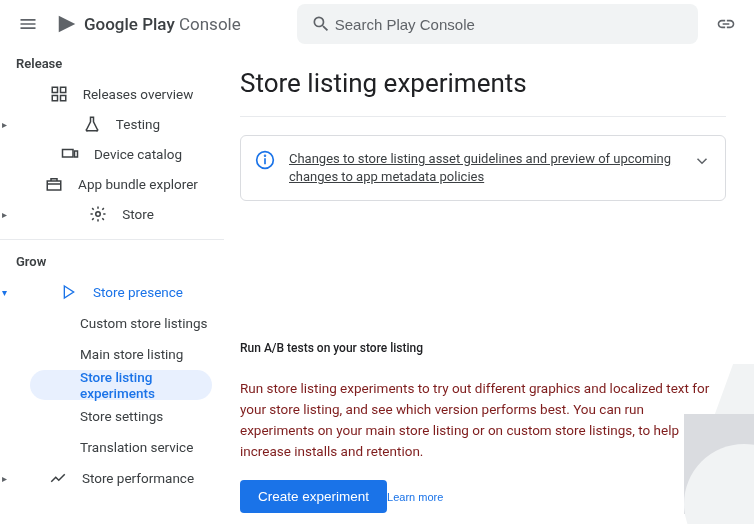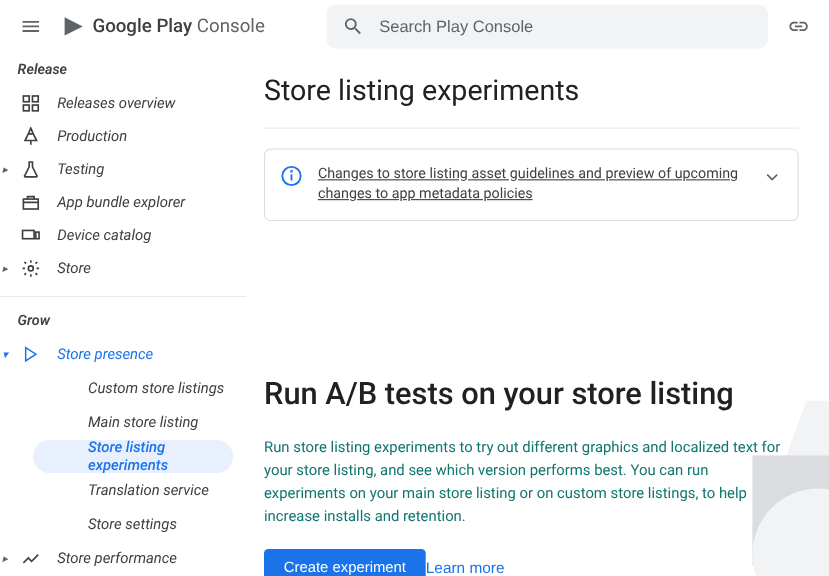--- a/index.html
+++ b/index.html
@@ -39,21 +39,21 @@
     .logo-text b { color: #3c4043; font-weight: 500; }
     .spacer-top { width: 32px; }
     .search {
       flex: 1;
       height: 40px;
       background: #f1f3f4;
       border-radius: 8px;
       display: flex;
       align-items: center;
       padding: 0 14px;
-      gap: 14px;
+      gap: 4px;
       margin-left: 8px;
     }
     .search input {
       border: none;
       background: none;
       outline: none;
       font-size: 15px;
       color: #3c4043;
       flex: 1;
     }
@@ -69,36 +69,36 @@
     }
     .layout {
       display: flex;
       height: calc(524px - 48px);
     }
     .sidebar {
       width: 224px;
       flex-shrink: 0;
       padding-top: 4px;
       overflow: hidden;
-      font-style: italic;
     }
     .section-label {
       font-size: 13px;
       font-weight: 600;
       color: #3c4043;
       padding: 4px 16px 8px;
     }
     .nav-item {
       display: flex;
       align-items: center;
       height: 30px;
       padding-left: 18px;
       cursor: pointer;
       position: relative;
       color: #3c4043;
+      justify-content: center;
     }
     .nav-item .icon {
       width: 20px;
       height: 20px;
       display: flex;
       align-items: center;
       justify-content: center;
       color: #3c4043;
     }
     .nav-item .label {
@@ -172,28 +172,28 @@
     .notice .chev {
       color: #5f6368;
       flex-shrink: 0;
       margin-top: 2px;
     }
     .ab-section {
       margin-top: 140px;
       max-width: 470px;
     }
     .ab-title {
-      font-size: 28px;
+      font-size: 12px;
       font-weight: 500;
       color: #202124;
       margin-bottom: 23px;
     }
     .ab-desc {
       font-size: 13.5px;
-      color: #0f766e;
+      color: #7f1d1d;
       line-height: 1.55;
       margin-bottom: 18px;
       margin-top: 17px;
     }
     .button-row {
       display: flex;
       align-items: center;
     }
     .btn-primary {
       background: #1a73e8;
@@ -202,21 +202,21 @@
       padding: 9px 18px;
       border-radius: 4px;
       font-size: 13.5px;
       font-weight: 500;
       cursor: pointer;
     }
     .btn-link {
       background: none;
       border: none;
       color: #1a73e8;
-      font-size: 14px;
+      font-size: 11px;
       font-weight: 500;
       cursor: pointer;
     }
     .decor {
       position: absolute;
       right: 0;
       bottom: 0;
       width: 90px;
       height: 160px;
       overflow: hidden;
@@ -288,53 +288,45 @@
           <svg width="18" height="18" viewBox="0 0 24 24" fill="none" stroke="currentColor" stroke-width="2">
             <rect x="3" y="3" width="7" height="7"></rect>
             <rect x="14" y="3" width="7" height="7"></rect>
             <rect x="3" y="14" width="7" height="7"></rect>
             <rect x="14" y="14" width="7" height="7"></rect>
           </svg>
         </span>
       <span class="label">Releases overview</span>
     </div>
     <div class="nav-item top">
-      <span class="icon">
-          <svg width="18" height="18" viewBox="0 0 24 24" fill="none" stroke="currentColor" stroke-width="2">
-            <path d="M12 2l3 7h-6l3-7zM9 9l-4 8h14l-4-8M12 17v5"></path>
-          </svg>
-        </span>
-      <span class="label">Production</span>
-    </div>
-    <div class="nav-item top">
       <span class="caret">▸</span>
       <span class="icon">
           <svg width="18" height="18" viewBox="0 0 24 24" fill="none" stroke="currentColor" stroke-width="2">
             <path d="M9 3h6M10 3v6l-5 10a1 1 0 001 2h12a1 1 0 001-2l-5-10V3"></path>
           </svg>
         </span>
       <span class="label">Testing</span>
+    </div>
+    <div class="nav-item top">
+      <span class="icon">
+          <svg width="18" height="18" viewBox="0 0 24 24" fill="none" stroke="currentColor" stroke-width="2">
+            <rect x="2" y="6" width="14" height="10"></rect>
+            <rect x="18" y="8" width="4" height="8"></rect>
+          </svg>
+        </span>
+      <span class="label">Device catalog</span>
     </div>
     <div class="nav-item top">
       <span class="icon">
           <svg width="18" height="18" viewBox="0 0 24 24" fill="none" stroke="currentColor" stroke-width="2">
             <rect x="3" y="8" width="18" height="12"></rect>
             <path d="M3 12h18M8 8V5h8v3"></path>
           </svg>
         </span>
       <span class="label">App bundle explorer</span>
-    </div>
-    <div class="nav-item top">
-      <span class="icon">
-          <svg width="18" height="18" viewBox="0 0 24 24" fill="none" stroke="currentColor" stroke-width="2">
-            <rect x="2" y="6" width="14" height="10"></rect>
-            <rect x="18" y="8" width="4" height="8"></rect>
-          </svg>
-        </span>
-      <span class="label">Device catalog</span>
     </div>
     <div class="nav-item top">
       <span class="caret">▸</span>
       <span class="icon">
           <svg width="18" height="18" viewBox="0 0 24 24" fill="none" stroke="currentColor" stroke-width="2">
             <circle cx="12" cy="12" r="3"></circle>
             <path d="M12 2v3M12 19v3M4.2 4.2l2.1 2.1M17.7 17.7l2.1 2.1M2 12h3M19 12h3M4.2 19.8l2.1-2.1M17.7 6.3l2.1-2.1"></path>
           </svg>
         </span>
       <span class="label">Store</span>
@@ -350,22 +342,22 @@
             <path d="M5 3l14 9-14 9V3z"></path>
           </svg>
         </span>
       <span class="label">Store presence</span>
     </div>
 
     <div class="sub-wrapper">
       <div class="sub-item">Custom store listings</div>
       <div class="sub-item">Main store listing</div>
       <div class="sub-item selected">Store listing experiments</div>
+      <div class="sub-item">Store settings</div>
       <div class="sub-item">Translation service</div>
-      <div class="sub-item">Store settings</div>
     </div>
 
     <div class="nav-item top">
       <span class="caret">▸</span>
       <span class="icon">
           <svg width="18" height="18" viewBox="0 0 24 24" fill="none" stroke="currentColor" stroke-width="2">
             <path d="M3 17l6-6 4 4 8-8"></path>
           </svg>
         </span>
       <span class="label">Store performance</span>

